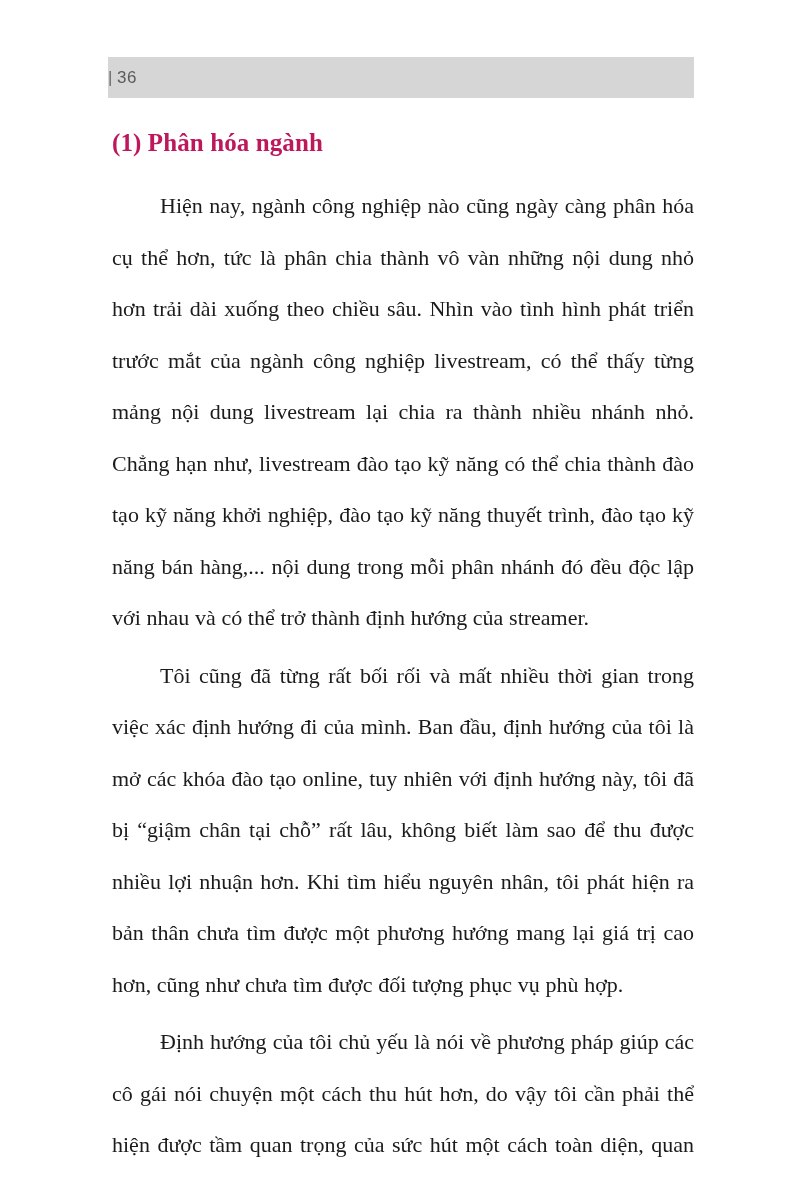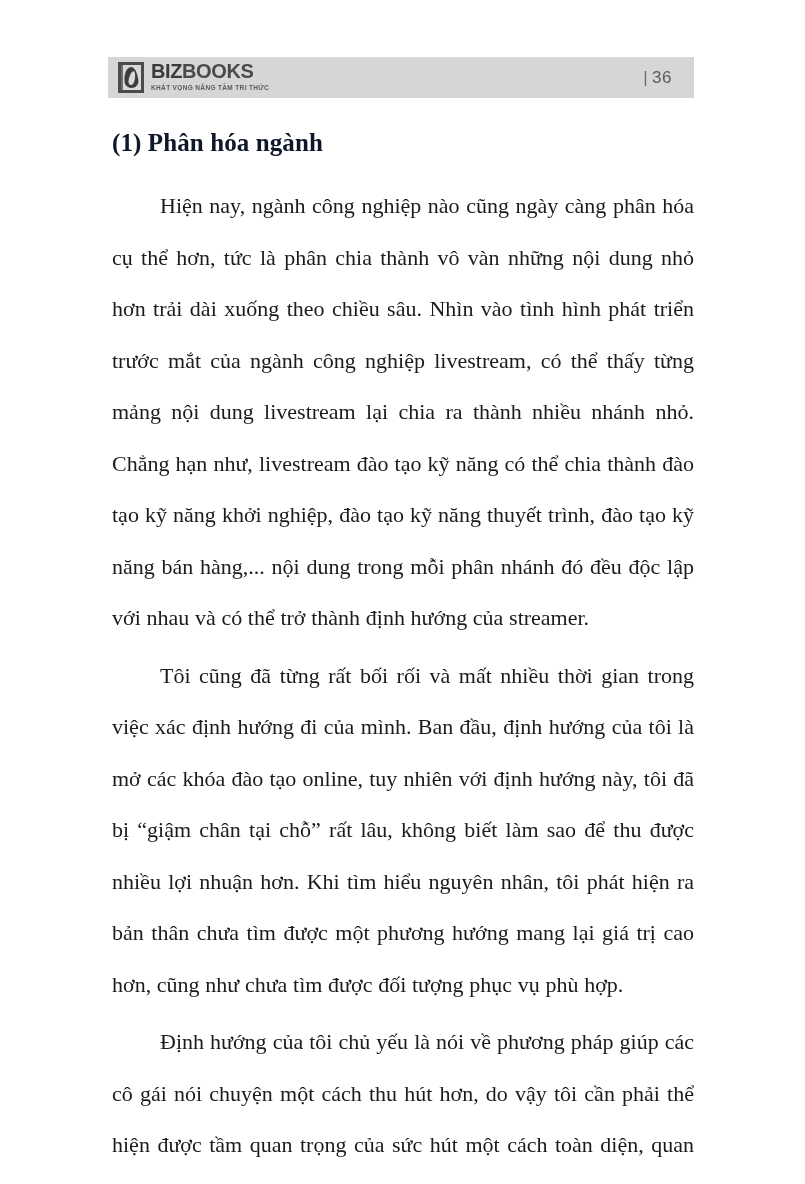--- a/index.html
+++ b/index.html
@@ -132,21 +132,21 @@
     top: 128px;
     width: 582px;
   }
 
   h1.section-heading {
     font-family: "Liberation Serif", serif;
     font-size: 25px;
     font-weight: 700;
     line-height: 30px;
     margin: 0 0 22px 0;
-    color: #0f172a;
+    color: #be185d;
     letter-spacing: 0.1px;
   }
 
   p.body-par {
     font-family: "Liberation Serif", serif;
     font-size: 22px;
     line-height: 51.5px;
     text-align: justify;
     text-justify: inter-word;
     margin: 0 0 6px 0;
@@ -157,32 +157,20 @@
   }
   p.body-par:last-child { margin-bottom: 0; }
 </style>
 </head>
 <body>
 
 <div class="page">
 
   <div class="header-band">
 
-    <div class="brand">
-      <div class="brand-mark">
-        <div class="pg"></div>
-        <div class="spine"></div>
-        <div class="flame"></div>
-        <div class="flame2"></div>
-      </div>
-      <div class="brand-text">
-        <div class="brand-name"><span class="biz">BIZ</span><span class="books">BOOKS</span></div>
-        <div class="brand-tagline">KHÁT VỌNG NÂNG TẦM TRI THỨC</div>
-      </div>
-    </div>
 
     <div class="page-number"><span class="bar">|</span><span>36</span></div>
 
   </div>
 
   <div class="content">
     <h1 class="section-heading">(1) Phân hóa ngành</h1>
     <p class="body-par">Hiện nay, ngành công nghiệp nào cũng ngày càng phân hóa cụ thể hơn, tức là phân chia thành vô vàn những nội dung nhỏ hơn trải dài xuống theo chiều sâu. Nhìn vào tình hình phát triển trước mắt của ngành công nghiệp livestream, có thể thấy từng mảng nội dung livestream lại chia ra thành nhiều nhánh nhỏ. Chẳng hạn như, livestream đào tạo kỹ năng có thể chia thành đào tạo kỹ năng khởi nghiệp, đào tạo kỹ năng thuyết trình, đào tạo kỹ năng bán hàng,... nội dung trong mỗi phân nhánh đó đều độc lập với nhau và có thể trở thành định hướng của streamer.</p>
     <p class="body-par">Tôi cũng đã từng rất bối rối và mất nhiều thời gian trong việc xác định hướng đi của mình. Ban đầu, định hướng của tôi là mở các khóa đào tạo online, tuy nhiên với định hướng này, tôi đã bị “giậm chân tại chỗ” rất lâu, không biết làm sao để thu được nhiều lợi nhuận hơn. Khi tìm hiểu nguyên nhân, tôi phát hiện ra bản thân chưa tìm được một phương hướng mang lại giá trị cao hơn, cũng như chưa tìm được đối tượng phục vụ phù hợp.</p>
     <p class="body-par">Định hướng của tôi chủ yếu là nói về phương pháp giúp các cô gái nói chuyện một cách thu hút hơn, do vậy tôi cần phải thể hiện được tầm quan trọng của sức hút một cách toàn diện, quan điểm cũng như phong cách cá nhân của tôi phải thể hiện sinh động hơn nữa, đây cũng chính là điểm khác biệt giữa tôi với những streamer khác cùng lĩnh vực. Sau khi định vị được phương hướng cụ</p>

